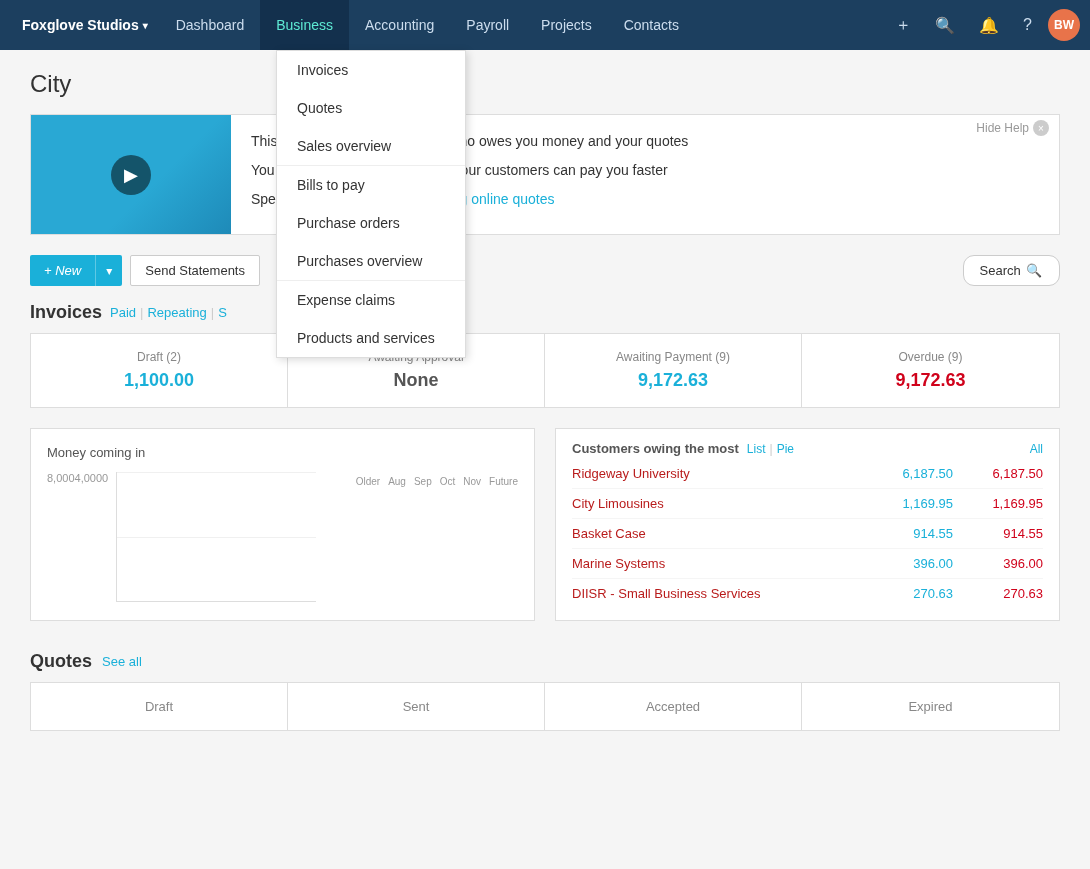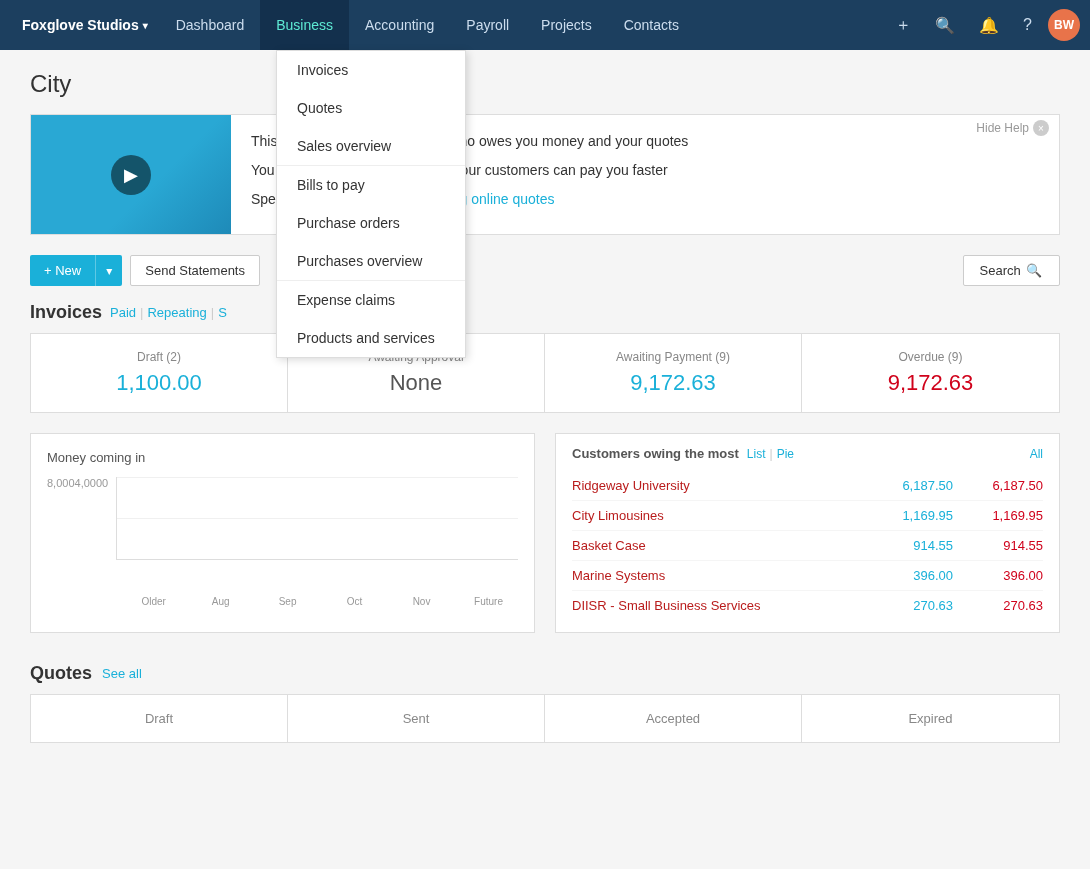--- a/index.html
+++ b/index.html
@@ -174,20 +174,21 @@
       gap: 8px;
     }
     .btn-primary {
       background: #1ab0d9;
       color: #fff;
       border: none;
       padding: 8px 14px;
       font-size: 13px;
       cursor: pointer;
       border-radius: 2px;
+      font-style: italic;
     }
     .btn-caret {
       background: #1ab0d9;
       color: #fff;
       border: none;
       border-left: 1px solid rgba(255,255,255,0.3);
       padding: 8px 10px;
       font-size: 12px;
       cursor: pointer;
       border-radius: 0 2px 2px 0;
@@ -208,21 +209,21 @@
     .toolbar-right {
       margin-left: auto;
     }
     .search-btn {
       background: #fff;
       color: #333;
       border: 1px solid #ccc;
       padding: 7px 16px;
       font-size: 13px;
       cursor: pointer;
-      border-radius: 2px;
+      border-radius: 11px;
       display: flex;
       align-items: center;
       gap: 6px;
     }
 
     
     .section-header {
       display: flex;
       align-items: center;
       margin-bottom: 10px;
@@ -258,22 +259,22 @@
       border-right: 1px solid #ddd;
       text-align: center;
     }
     .stat-card:last-child { border-right: none; }
     .stat-label {
       font-size: 12px;
       color: #888;
       margin-bottom: 6px;
     }
     .stat-value {
-      font-size: 22px;
-      font-weight: 400;
+      font-size: 18px;
+      font-weight: 700;
     }
     .stat-value.blue { color: #1ab0d9; }
     .stat-value.red { color: #d0021b; }
     .stat-value.gray { color: #555; }
 
     
     .charts-row {
       display: grid;
       grid-template-columns: 1fr 1fr;
       gap: 20px;
@@ -338,21 +339,21 @@
 
     
     .customers-box {
       background: #fff;
       border: 1px solid #ddd;
       padding: 12px 16px;
     }
     .customers-header {
       display: flex;
       align-items: center;
-      margin-bottom: 10px;
+      margin-bottom: 3px;
       gap: 8px;
     }
     .customers-title {
       font-size: 13px;
       color: #555;
       font-weight: 600;
     }
     .customers-view-links {
       display: flex;
       gap: 4px;
@@ -525,21 +526,21 @@
   <div class="charts-row">
 
     <div class="chart-box">
       <div class="chart-title">Money coming in</div>
       <div style="display:flex; height:130px;">
         <div class="y-axis">
           <span>8,000</span>
           <span>4,000</span>
           <span>0</span>
         </div>
-        <div style="flex:1; display:flex; flex-direction:column;gap:32px;">
+        <div style="flex:1; display:flex; gap:32px;">
           <div class="bars-grid">
             <div class="grid-line" style="top:0%"></div>
             <div class="grid-line" style="top:50%"></div>
 
             <div class="bar-col">
               <div style="display:flex;flex-direction:column;align-items:center;width:100%;height:100%;justify-content:flex-end;">
                 <div class="bar-segment-pale" style="height:8%;width:70%;"></div>
                 <div class="bar-segment-light" style="height:12%;width:70%;"></div>
                 <div class="bar-segment-dark" style="height:70%;width:70%;"></div>
               </div>

